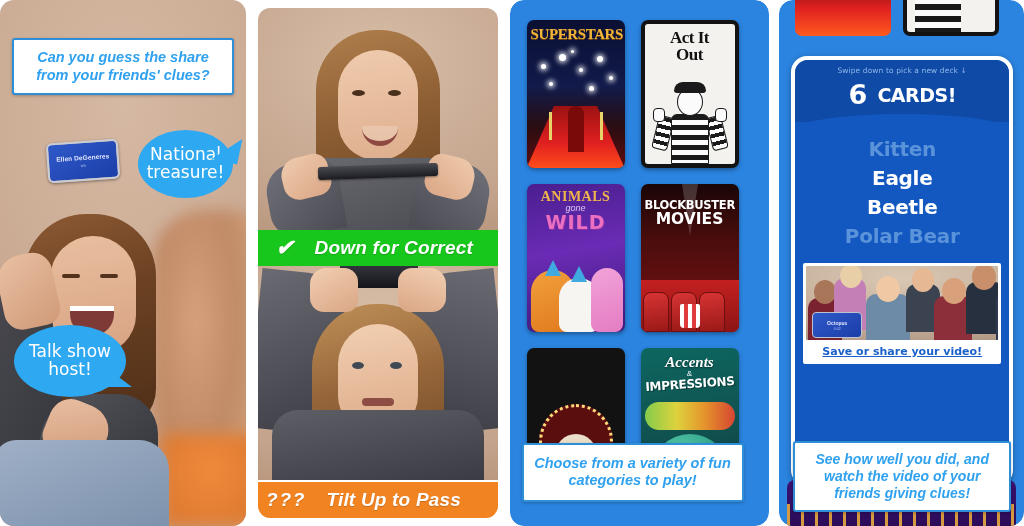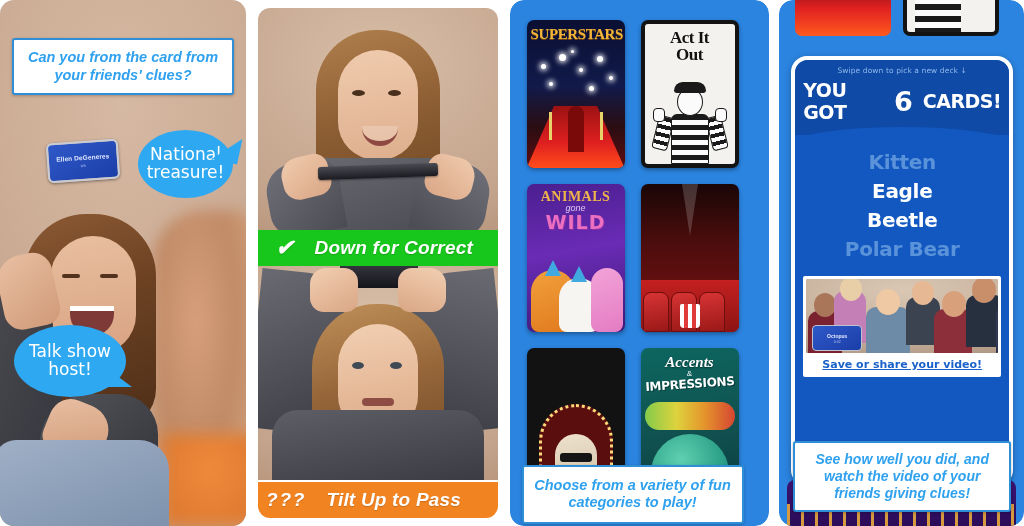--- a/index.html
+++ b/index.html
@@ -507,21 +507,21 @@
     background: linear-gradient(90deg,#8ad14a 0%, #e8d93c 35%, #f09a2a 65%, #e0452f 100%);
     border-radius: 14px;
     opacity: .95;
   }
   .ac-globe {
     position: absolute; left: 50%; bottom: -16px; transform: translateX(-50%);
     width: 78px; height: 78px; border-radius: 50%;
     background: radial-gradient(circle at 38% 32%, #5fd0b0, #2a9e87 60%, #17705f 100%);
   }
   #caption-p3 {
-    left: 12px; bottom: 2px; width: 222px; padding: 10px 6px;
+    left: 12px; bottom: 24px; width: 222px; padding: 10px 6px;
     font-size: 14.5px;
   }
 
   
   .p4-bg {
     position: absolute; inset: 0;
     background: #2b84e0; border-radius: 14px;
   }
   .p4-peek {
     position: absolute; top: -26px; display: flex; gap: 12px; left: 16px;
@@ -642,21 +642,21 @@
     <div class="bubble" id="bubble-national">
       <span class="tail"></span>
       <span>National treasure!</span>
     </div>
 
     <div class="bubble" id="bubble-talk">
       <span class="tail"></span>
       <span>Talk show host!</span>
     </div>
 
-    <div class="caption-box" id="caption-p1">Can you from the card from your friends' clues?</div>
+    <div class="caption-box" id="caption-p1">Can you guess the share from your friends' clues?</div>
   </div>
 
   <div class="panel p2">
     <div class="p2-bg" style="position:absolute;inset:0;background:#ffffff;"></div>
 
     <div class="p2-top">
       <div class="w-hair"></div>
       <div class="w-face"></div>
       <div class="w-eye-l"></div>
       <div class="w-eye-r"></div>
@@ -741,20 +741,24 @@
         </div>
         <div class="ag-fox"></div>
         <div class="ag-panda"></div>
         <div class="ag-bird"></div>
         <div class="ag-hat" style="left:18px;bottom:56px;"></div>
         <div class="ag-hat" style="left:44px;bottom:50px;"></div>
       </div>
 
       <div class="deck-card dc-movies">
         <div class="bm-beam"></div>
+        <div class="deck-title">
+          <span>BLOCKBUSTER</span>
+          <span class="bm-l2">MOVIES</span>
+        </div>
         <div class="bm-seats">
           <div class="bm-seat" style="left:2px;"></div>
           <div class="bm-seat" style="left:30px;"></div>
           <div class="bm-seat" style="left:58px;"></div>
           <div class="bm-popcorn"></div>
         </div>
       </div>
 
       <div class="deck-card dc-icons">
         <div class="il-arch"></div>
@@ -786,21 +790,20 @@
         <div class="peek-bw-stripes"></div>
       </div>
     </div>
 
     <div class="p4-phone">
       <div class="p4-screen">
 
         <div class="p4-header">
           <div class="p4-swipe">Swipe down to pick a new deck ↓</div>
           <div class="p4-score">
-            <span class="p4-score-txt">YOU GOT</span>
             <span class="p4-score-num">6</span>
             <span class="p4-score-txt">CARDS!</span>
           </div>
           <div class="p4-wave"></div>
         </div>
 
         <div class="p4-words">
           <div class="word dim">Kitten</div>
           <div class="word bright">Eagle</div>
           <div class="word bright">Beetle</div>

